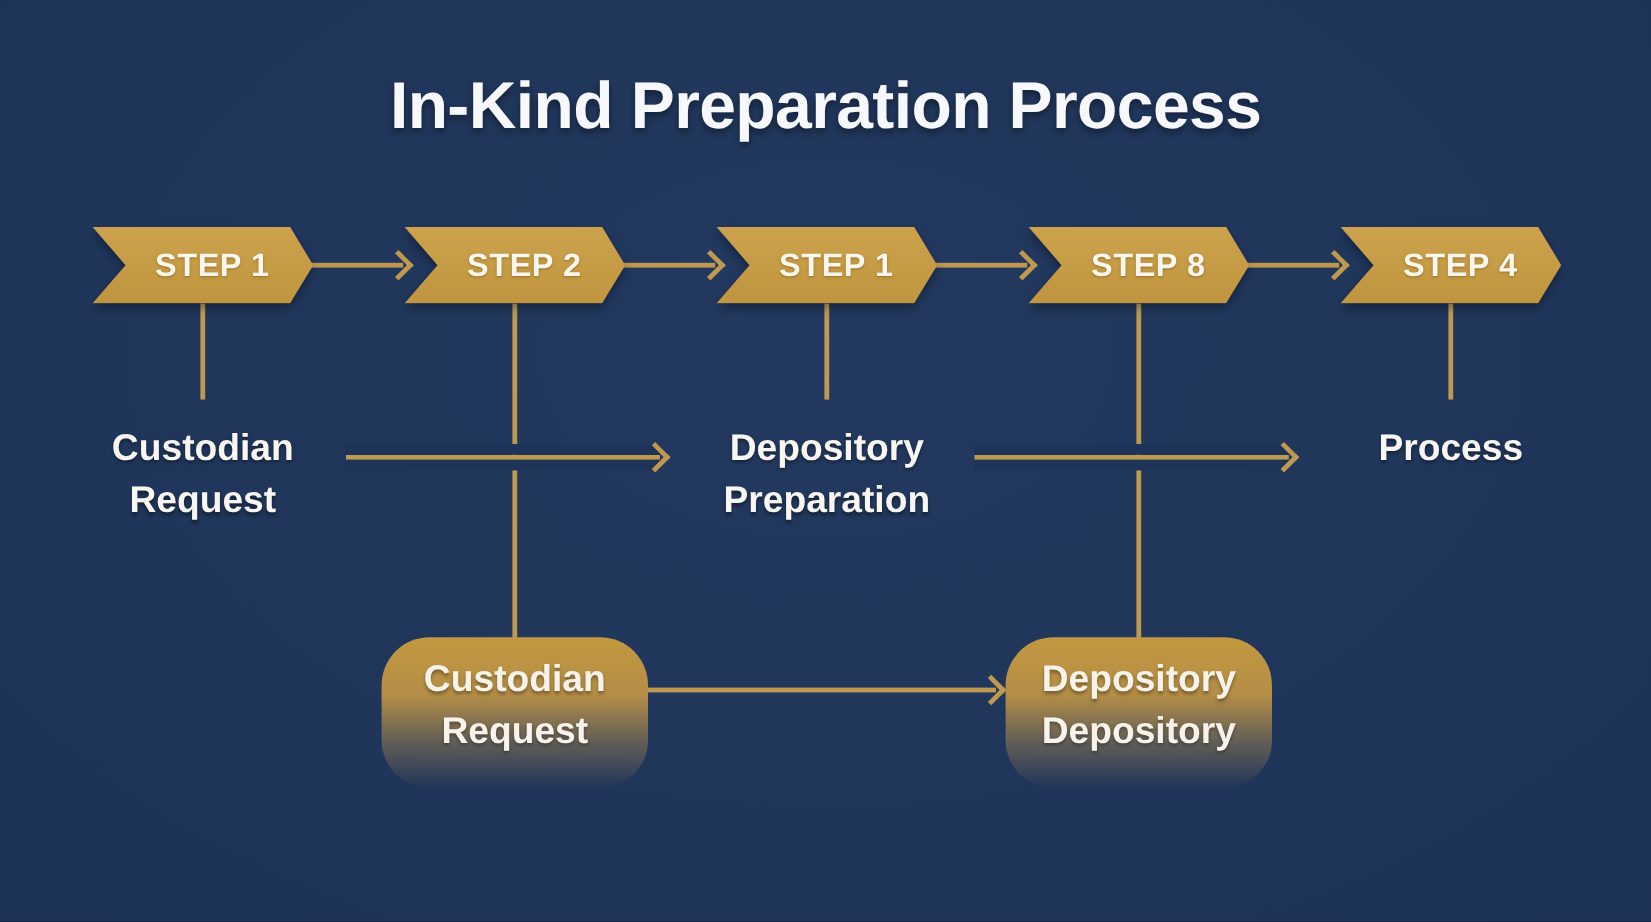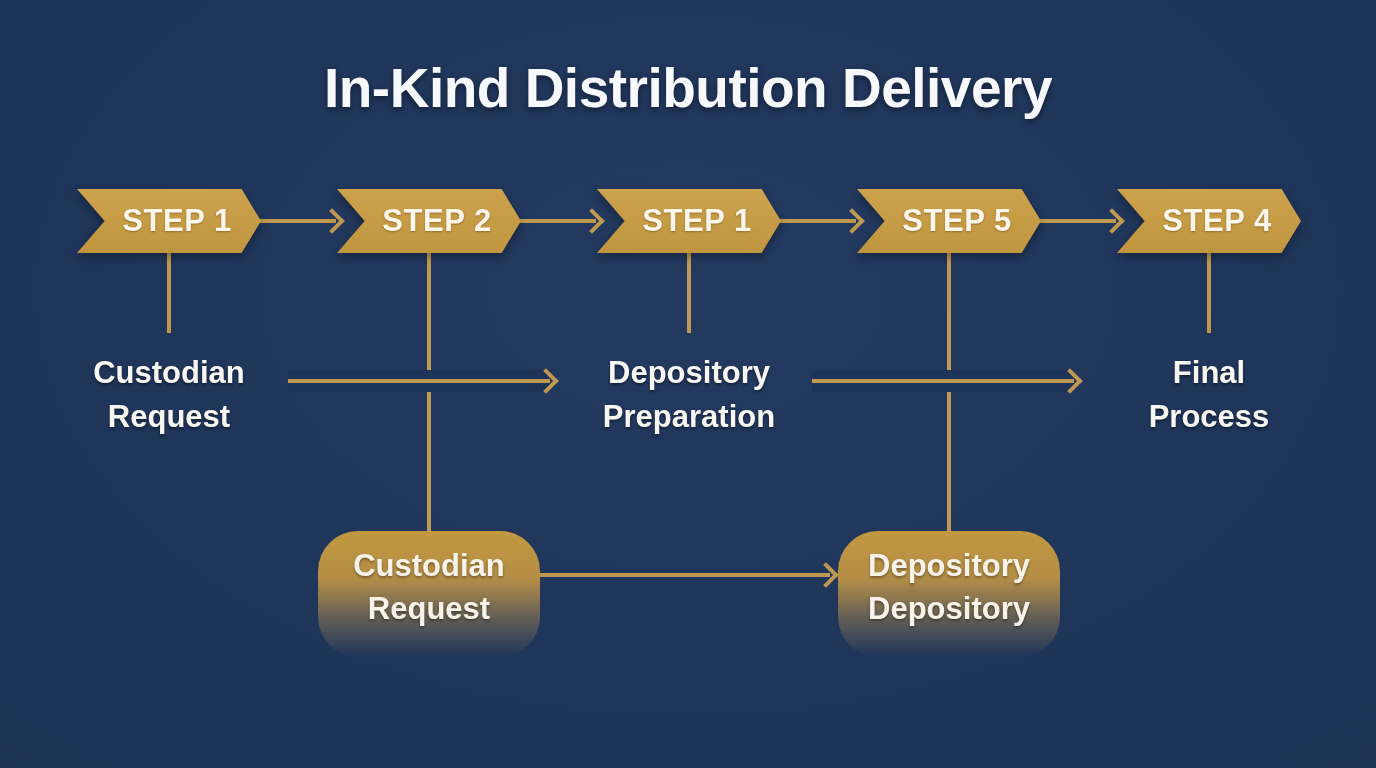--- a/index.html
+++ b/index.html
@@ -48,21 +48,21 @@
   .m1{left:288px;width:268px;top:370px;}
   .m2{left:812px;width:268px;top:370px;}
   .b1{left:540px;width:296px;top:565px;}
   
   .chev-wrap{position:absolute;top:189px;filter:drop-shadow(0 4px 4px rgba(0,0,0,.33));}
   .chev{
     width:184px;height:64px;box-sizing:border-box;padding-left:16px;
     display:flex;align-items:center;justify-content:center;
     background:linear-gradient(180deg,#cda24d 0%,#c0953f 100%);
     clip-path:polygon(0 0,89.5% 0,100% 50%,89.5% 100%,0 100%,15% 50%);
-    color:#fbf7ed;font-size:31px;font-weight:bold;letter-spacing:.5px;
+    color:#fbf7ed;font-size:27px;font-weight:bold;letter-spacing:.5px;
     text-shadow:0 1px 2px rgba(90,60,10,.45);
   }
   .s1{left:77px}.s2{left:337px}.s3{left:597px}.s4{left:857px}.s5{left:1117px}
   
   .desc{
     position:absolute;top:351px;text-align:center;
     color:#f8f6f0;font-size:31px;font-weight:bold;line-height:1.42;
     text-shadow:0 2px 3px rgba(0,0,0,.4);
   }
   .desc span{display:block;}
@@ -82,21 +82,21 @@
   }
   .card span{display:block;}
   .k1{left:318px;}
   .k2{left:838px;}
 </style>
 </head>
 <body>
 
 <div class="stage">
 
-  <h1 class="title">In-Kind Distribution Delivery</h1>
+  <h1 class="title">In-Kind Preparation Process</h1>
 
   <div class="vline short v1"></div>
   <div class="vline long  v2"></div>
   <div class="vline short v3"></div>
   <div class="vline long  v4"></div>
   <div class="vline short v5"></div>
 
   <div class="arrow h20 c1">
     <i class="shaft"></i>
     <i class="tip"></i>
@@ -131,36 +131,35 @@
   <div class="chev-wrap s1">
     <div class="chev">STEP 1</div>
   </div>
   <div class="chev-wrap s2">
     <div class="chev">STEP 2</div>
   </div>
   <div class="chev-wrap s3">
     <div class="chev">STEP 1</div>
   </div>
   <div class="chev-wrap s4">
-    <div class="chev">STEP 5</div>
+    <div class="chev">STEP 8</div>
   </div>
   <div class="chev-wrap s5">
     <div class="chev">STEP 4</div>
   </div>
 
   <div class="desc d1">
     <span>Custodian</span>
     <span>Request</span>
   </div>
   <div class="desc d3">
     <span>Depository</span>
     <span>Preparation</span>
   </div>
   <div class="desc d5">
-    <span>Final</span>
     <span>Process</span>
   </div>
 
   <div class="card k1">
     <span>Custodian</span>
     <span>Request</span>
   </div>
   <div class="card k2">
     <span>Depository</span>
     <span>Depository</span>

